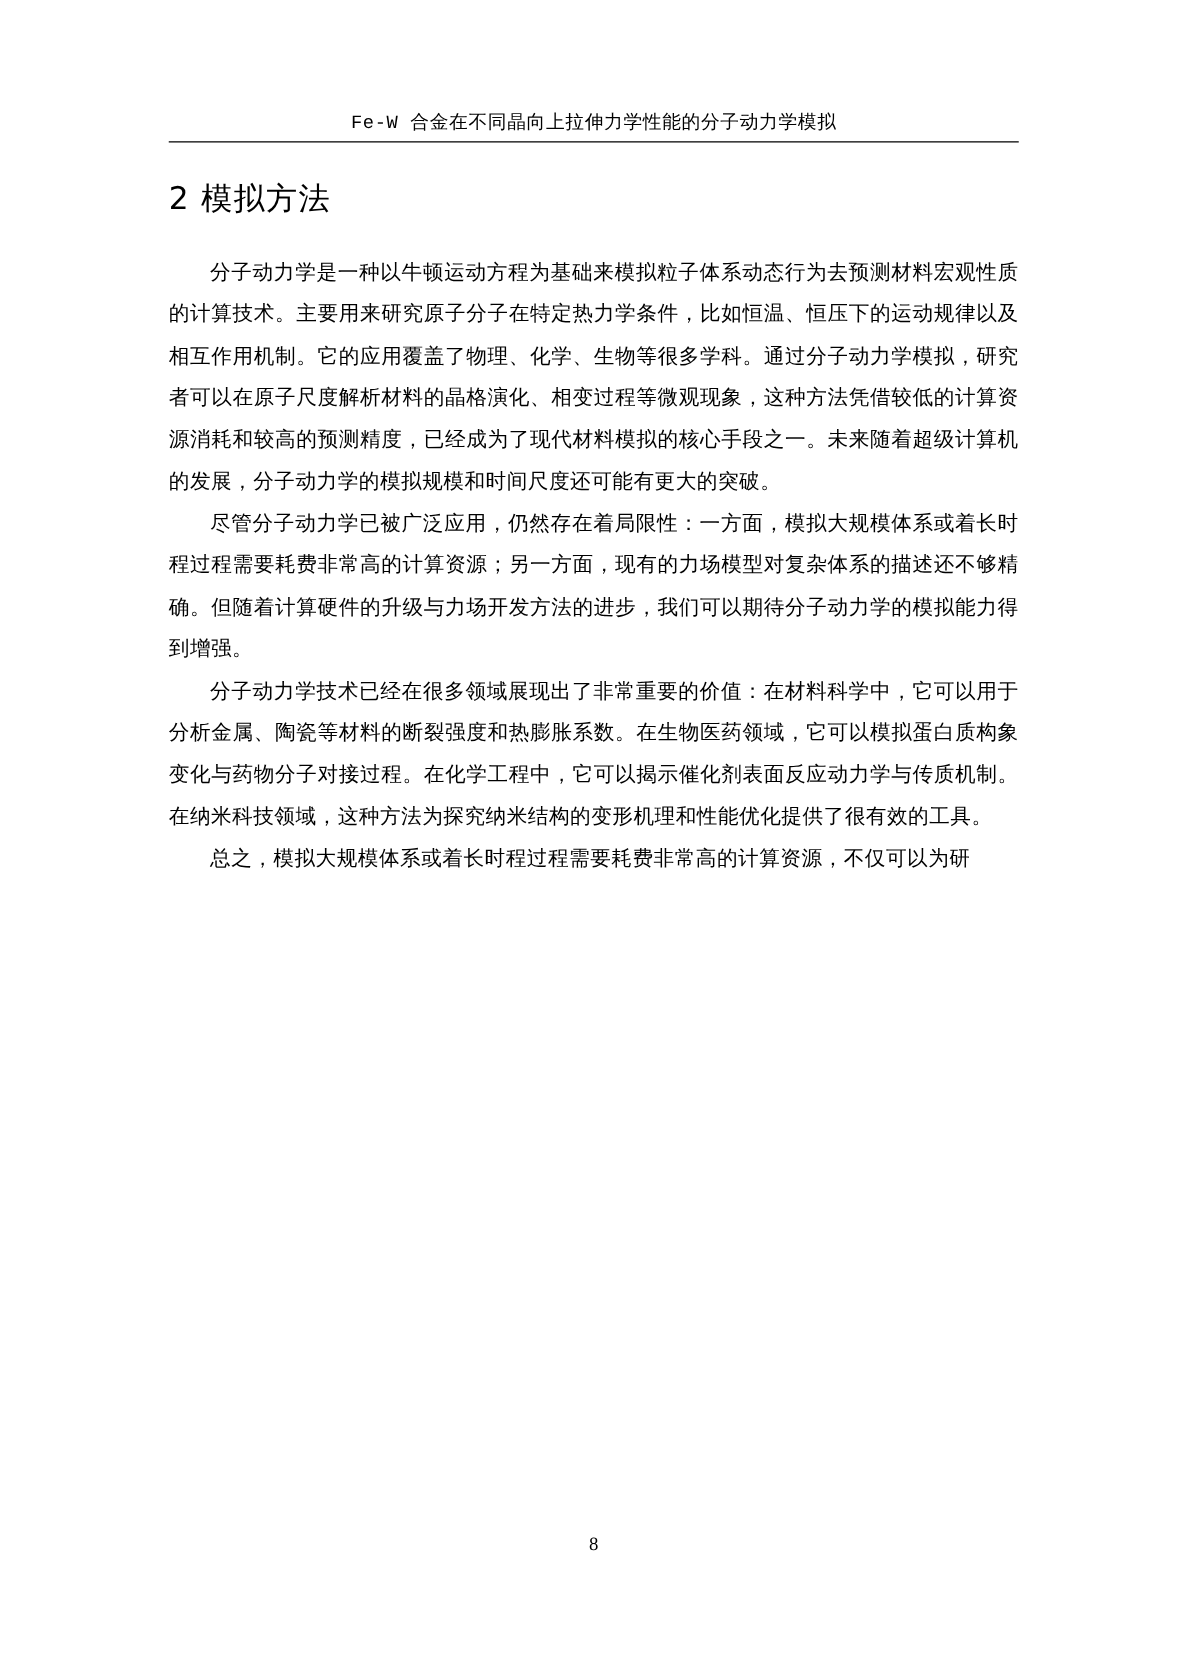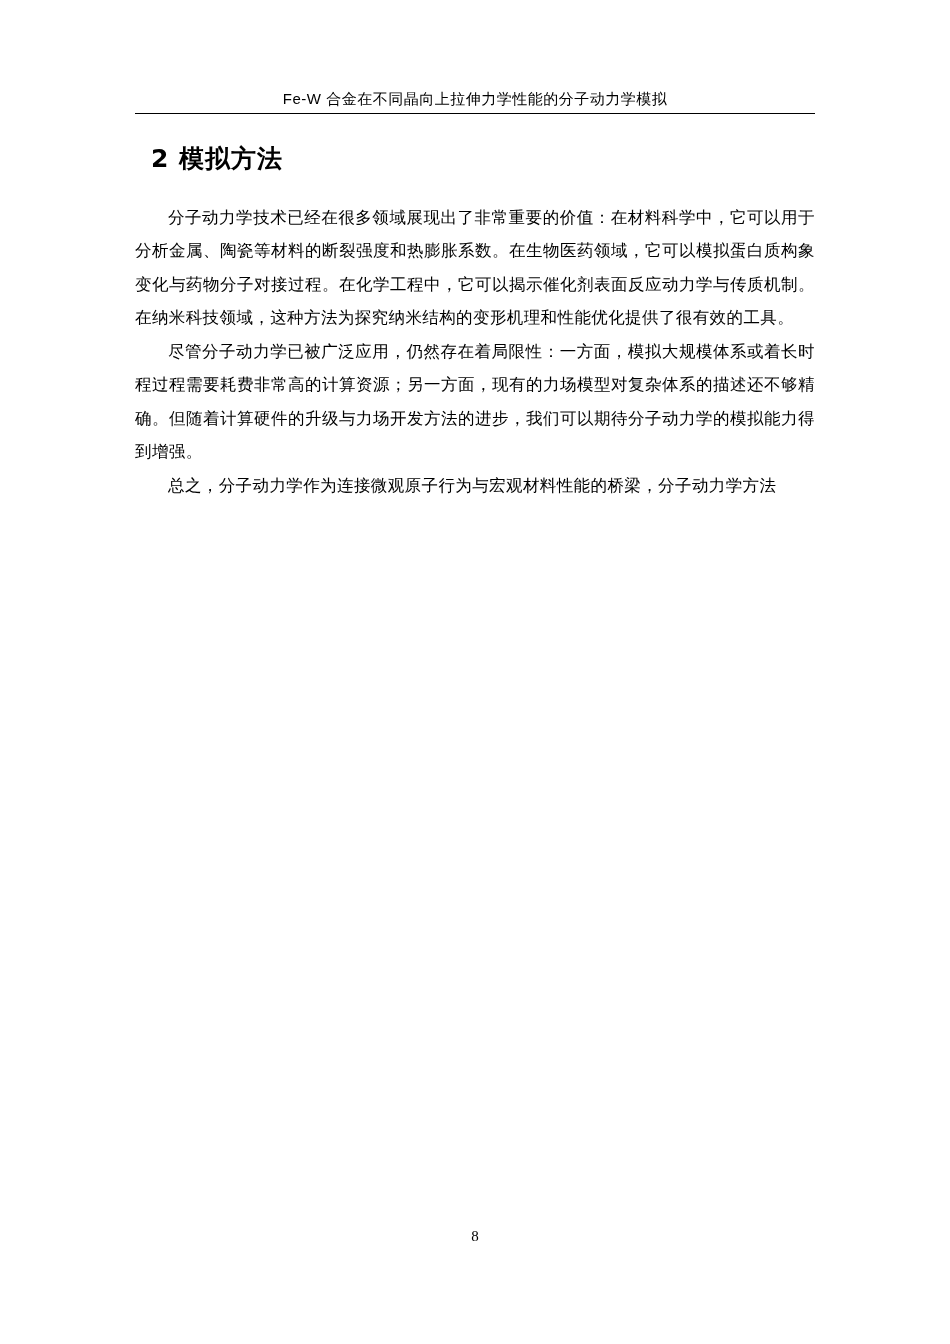--- a/index.html
+++ b/index.html
@@ -28,30 +28,30 @@
     top: 88px;
     width: 680px;
   }
   .header-area {
     text-align: center;
     padding-bottom: 4px;
     border-bottom: 1px solid #000;
     margin-bottom: 28px;
   }
   .header-title {
-    font-family: Liberation Sans, sans-serif;
+    font-family: Liberation Mono, monospace;
     font-size: 15px;
     letter-spacing: 0.5px;
     line-height: 1.4;
   }
   h1.chapter-title {
     font-family: "DejaVu Sans", sans-serif;
     font-size: 25px;
-    font-weight: bold;
-    margin: 22px 0 26px 16px;
+    font-weight: normal;
+    margin: 22px 0 26px 0;
     letter-spacing: 1px;
   }
   h2.section-title {
     font-family: "DejaVu Sans", sans-serif;
     font-size: 20px;
     font-weight: bold;
     margin: 0 0 20px 0;
     letter-spacing: 0.5px;
   }
   p.body-text {
@@ -81,21 +81,22 @@
 
   <div class="content">
 
     <div class="header-area">
       <div class="header-title">Fe-W 合金在不同晶向上拉伸力学性能的分子动力学模拟</div>
     </div>
 
     <h1 class="chapter-title">2 模拟方法</h1>
 
 
+    <p class="body-text">分子动力学是一种以牛顿运动方程为基础来模拟粒子体系动态行为去预测材料宏观性质的计算技术。主要用来研究原子分子在特定热力学条件，比如恒温、恒压下的运动规律以及相互作用机制。它的应用覆盖了物理、化学、生物等很多学科。通过分子动力学模拟，研究者可以在原子尺度解析材料的晶格演化、相变过程等微观现象，这种方法凭借较低的计算资源消耗和较高的预测精度，已经成为了现代材料模拟的核心手段之一。未来随着超级计算机的发展，分子动力学的模拟规模和时间尺度还可能有更大的突破。</p>
+    <p class="body-text">尽管分子动力学已被广泛应用，仍然存在着局限性：一方面，模拟大规模体系或着长时程过程需要耗费非常高的计算资源；另一方面，现有的力场模型对复杂体系的描述还不够精确。但随着计算硬件的升级与力场开发方法的进步，我们可以期待分子动力学的模拟能力得到增强。</p>
     <p class="body-text">分子动力学技术已经在很多领域展现出了非常重要的价值：在材料科学中，它可以用于分析金属、陶瓷等材料的断裂强度和热膨胀系数。在生物医药领域，它可以模拟蛋白质构象变化与药物分子对接过程。在化学工程中，它可以揭示催化剂表面反应动力学与传质机制。在纳米科技领域，这种方法为探究纳米结构的变形机理和性能优化提供了很有效的工具。</p>
-    <p class="body-text">尽管分子动力学已被广泛应用，仍然存在着局限性：一方面，模拟大规模体系或着长时程过程需要耗费非常高的计算资源；另一方面，现有的力场模型对复杂体系的描述还不够精确。但随着计算硬件的升级与力场开发方法的进步，我们可以期待分子动力学的模拟能力得到增强。</p>
-    <p class="body-text">总之，分子动力学作为连接微观原子行为与宏观材料性能的桥梁，分子动力学方法</p>
+    <p class="body-text">总之，模拟大规模体系或着长时程过程需要耗费非常高的计算资源，不仅可以为研</p>
 
   </div>
 
   <div class="page-number">8</div>
 
 </div>
 
 </body></html>

